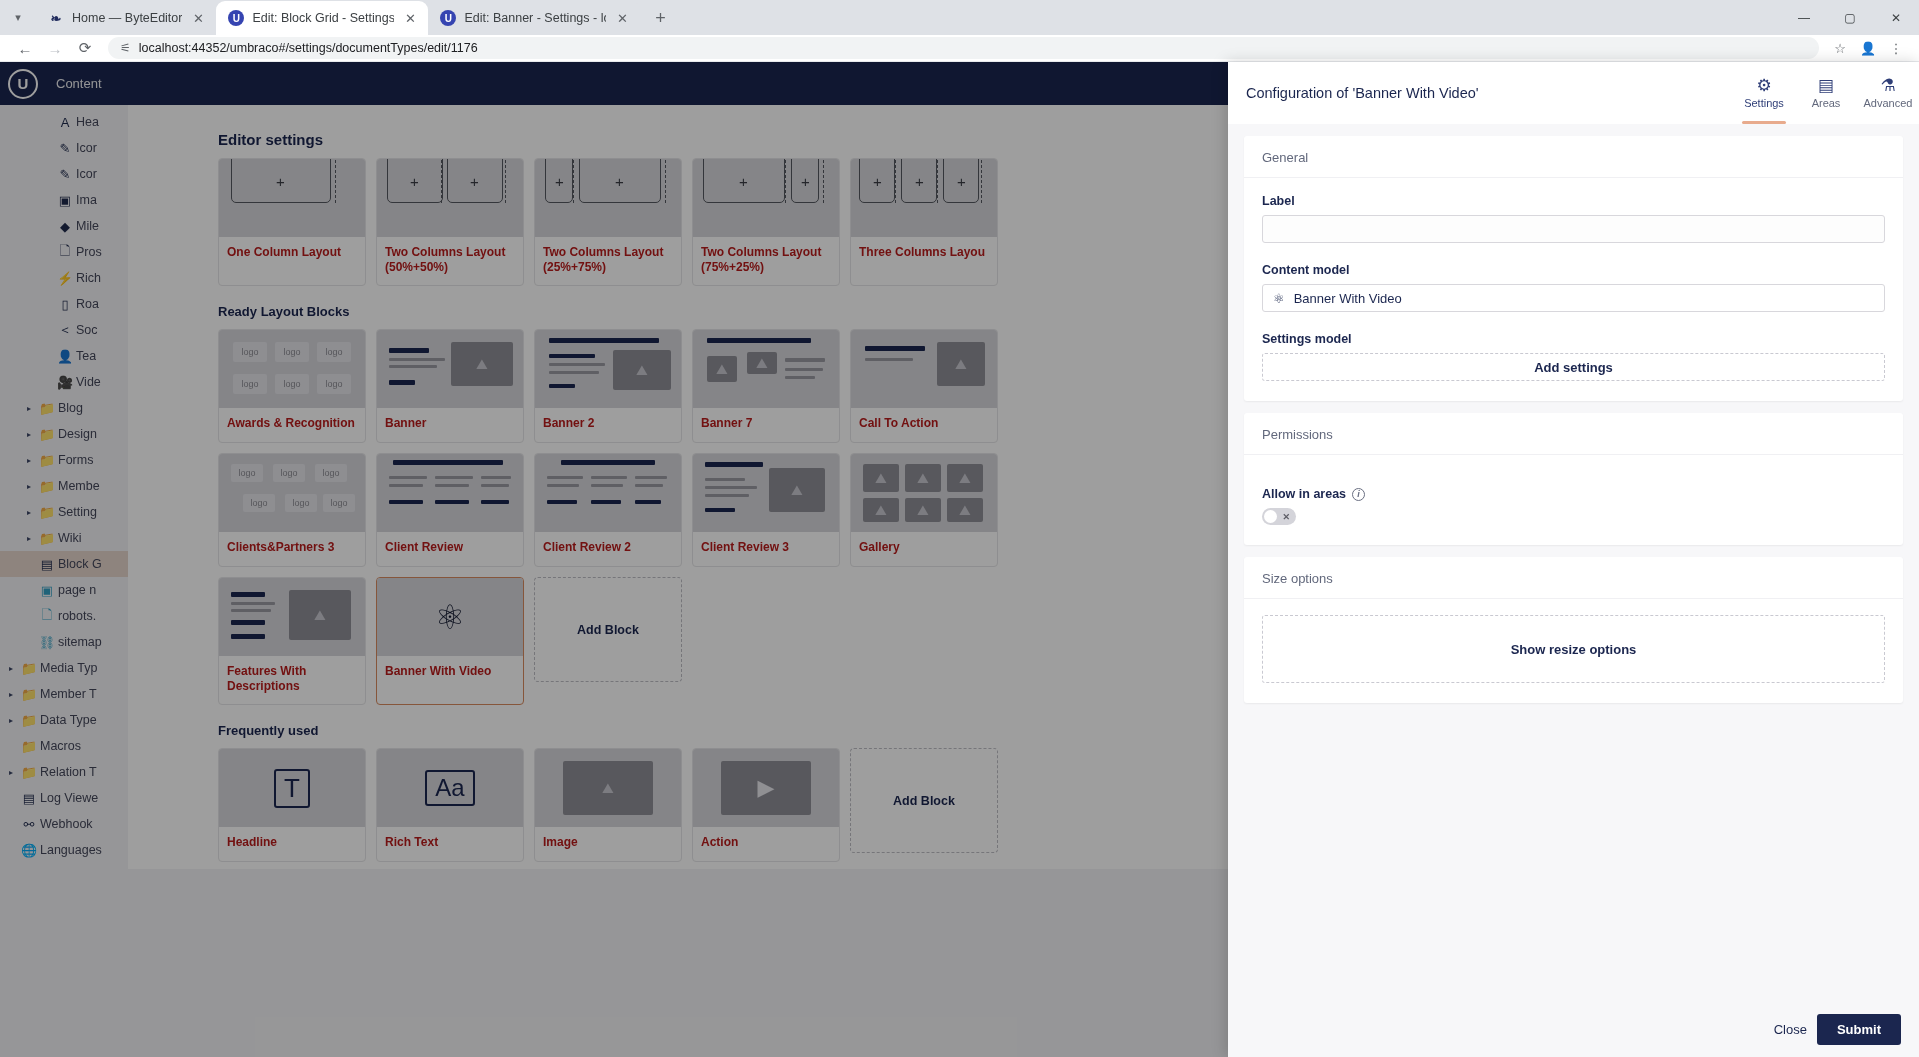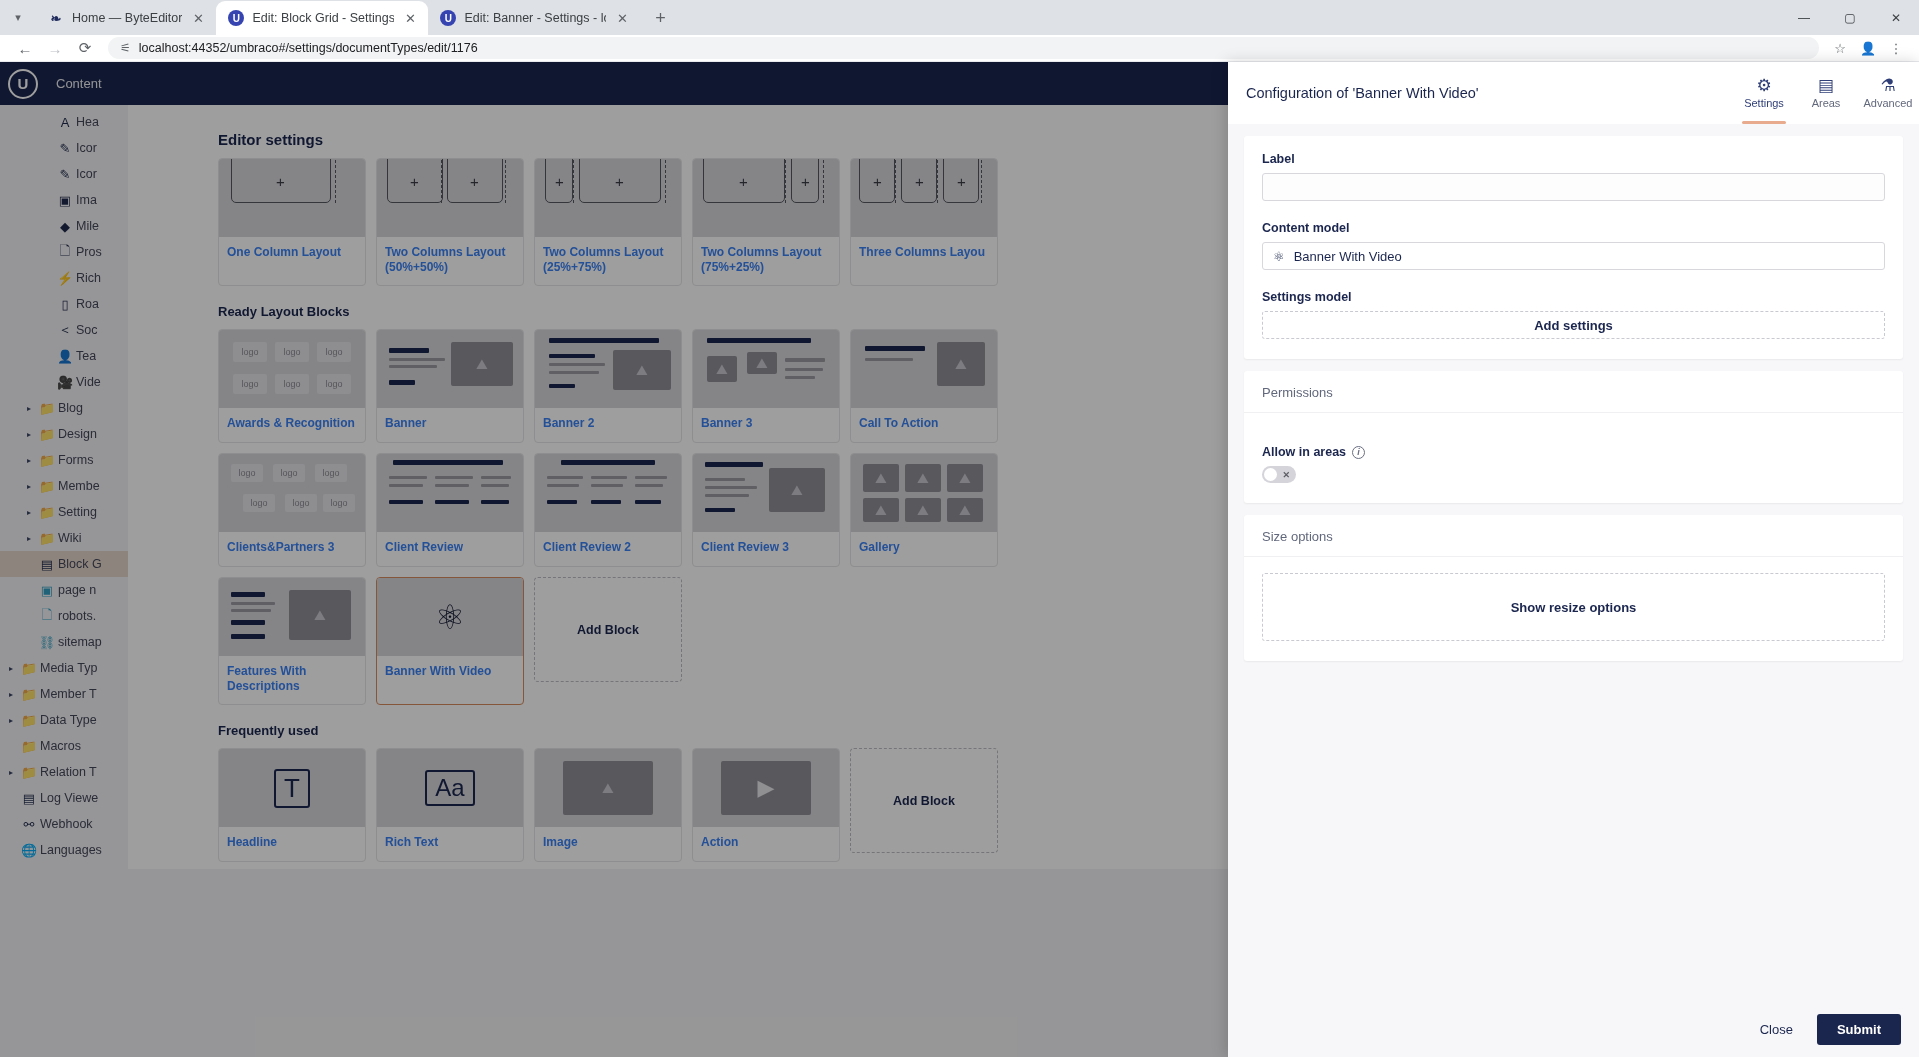--- a/index.html
+++ b/index.html
@@ -123,21 +123,21 @@
   .block-card.selected { border: 1.5px solid #d98b5f; }
   .block-card.dashed {
     border: 1px dashed #bfbfc6; background: #fff; height: 105px;
     display: flex; align-items: center; justify-content: center;
     font-size: 12.5px; font-weight: 600; color: #1b264f;
   }
   .block-thumb {
     height: 78px; background: #d7d7dc; position: relative; overflow: hidden;
   }
   .block-label {
-    font-size: 12px; color: #3b82f6; font-weight: 600;
+    font-size: 12px; color: #b91c1c; font-weight: 600;
     padding: 8px 8px 10px 8px; line-height: 1.25; min-height: 34px;
   }
   .thumb-col {
     position: absolute; border: 1.6px solid #55585f; border-radius: 5px;
     background: #d7d7dc;
   }
   .thumb-plus {
     position: absolute; color: #3a3d44; font-size: 15px; font-weight: 300;
   }
   .thumb-dash {
@@ -226,21 +226,21 @@
   .toggle.off .mark { right: 6px; color: #5d5d66; }
   .info-ico {
     width: 13px; height: 13px; border: 1.2px solid #6a6f82; border-radius: 50%;
     font-size: 9px; color: #6a6f82; display: flex; align-items: center;
     justify-content: center; font-style: italic; font-weight: bold;
   }
 
   .panel-foot {
     height: 56px; flex: 0 0 56px; background: #f7f7f9;
     display: flex; align-items: center; justify-content: flex-end;
-    gap: 14px; padding-right: 18px;
+    padding-right: 18px;
   }
   .btn-link { font-size: 13px; color: #1b264f; padding: 6px 10px; }
   .btn-primary {
     background: #1b264f; color: #fff; font-size: 13px; font-weight: 700;
     padding: 8px 20px; border-radius: 3px;
   }
 </style>
 </head>
 <body>
 
@@ -550,21 +550,21 @@
                 <div class="imgbox" style="left:14px;top:26px;width:30px;height:26px">
                   <span class="mountain">⛰</span>
                 </div>
                 <div class="imgbox" style="left:54px;top:22px;width:30px;height:22px">
                   <span class="mountain">⛰</span>
                 </div>
                 <div class="bar grey" style="left:92px;top:28px;width:40px;height:4px"></div>
                 <div class="bar grey" style="left:92px;top:38px;width:38px;height:3px"></div>
                 <div class="bar grey" style="left:92px;top:46px;width:30px;height:3px"></div>
               </div>
-              <div class="block-label">Banner 3</div>
+              <div class="block-label">Banner 7</div>
             </div>
             <div class="block-card">
               <div class="block-thumb">
                 <div class="bar" style="left:14px;top:16px;width:60px;height:5px"></div>
                 <div class="bar grey" style="left:14px;top:28px;width:48px;height:3px"></div>
                 <div class="imgbox" style="left:86px;top:12px;width:48px;height:44px">
                   <span class="mountain">⛰</span>
                 </div>
               </div>
               <div class="block-label">Call To Action</div>
@@ -731,20 +731,21 @@
         <div class="ptab">
           <span class="pt-ico">⚗</span>
           <span>Advanced</span>
         </div>
       </div>
     </div>
 
     <div class="panel-body">
 
       <div class="card">
+        <div class="card-head">General</div>
         <div class="card-body">
           <div class="field">
             <div class="field-label">Label</div>
             <div class="input-box empty">
               <span></span>
             </div>
           </div>
           <div class="field">
             <div class="field-label">Content model</div>
             <div class="input-box">

